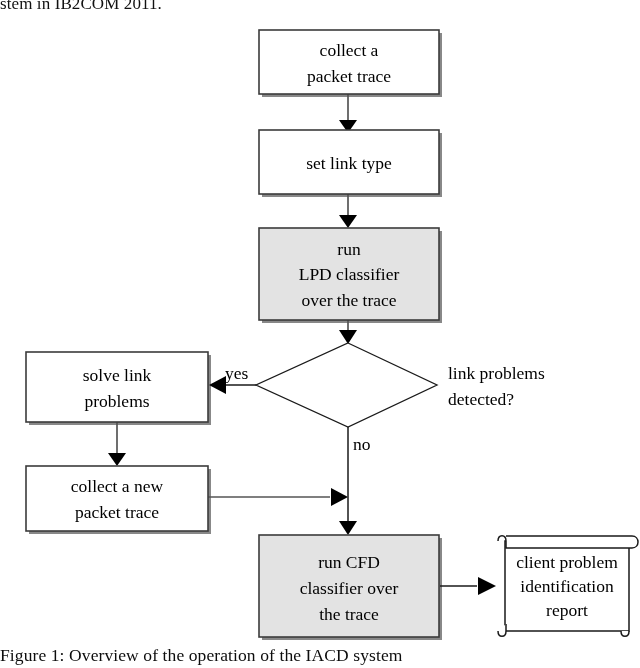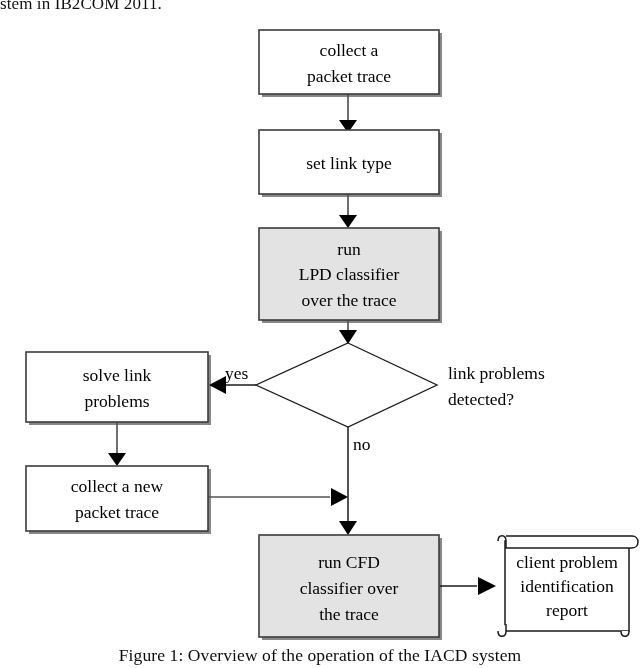--- a/index.html
+++ b/index.html
@@ -28,21 +28,20 @@
     line-height: 20px;
     letter-spacing: 0.1px;
     white-space: nowrap;
     color: #111111;
   }
   .figure-caption {
     position: absolute;
     left: 0;
     top: 645px;
     width: 640px;
-    text-align: center;
     font-size: 17.5px;
     letter-spacing: 0.1px;
     color: #0d0d0d;
   }
   svg.flow {
     position: absolute;
     left: 0;
     top: 0;
   }
   svg.flow text {

